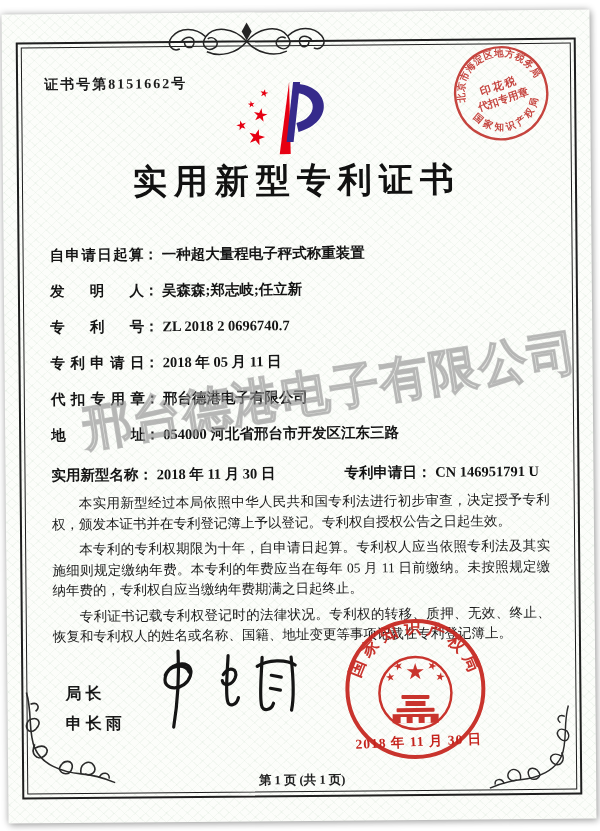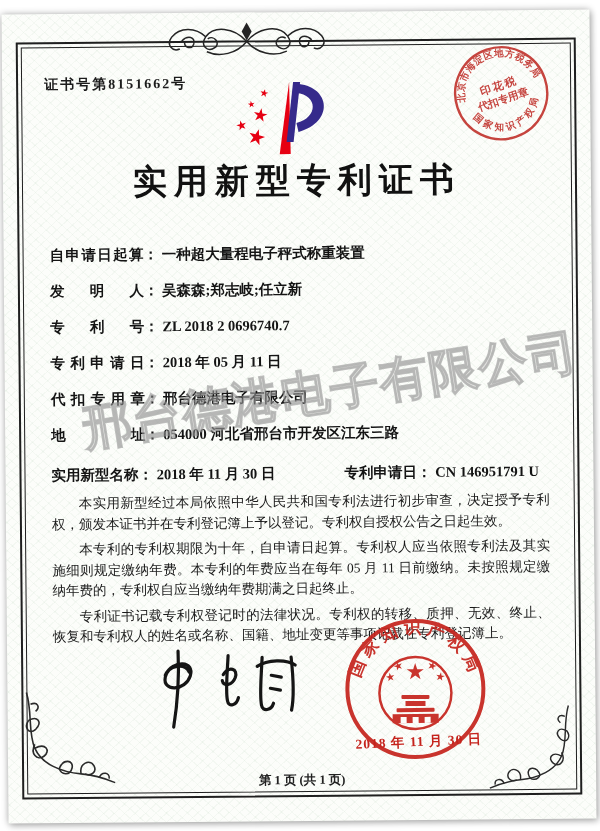--- a/index.html
+++ b/index.html
@@ -122,20 +122,24 @@
       <span>CN 146951791 U</span>
     </span>
   </div>
 
   <div class="paras">
     <p>本实用新型经过本局依照中华人民共和国专利法进行初步审查，决定授予专利权，颁发本证书并在专利登记簿上予以登记。专利权自授权公告之日起生效。</p>
     <p>本专利的专利权期限为十年，自申请日起算。专利权人应当依照专利法及其实施细则规定缴纳年费。本专利的年费应当在每年 05 月 11 日前缴纳。未按照规定缴纳年费的，专利权自应当缴纳年费期满之日起终止。</p>
     <p>专利证书记载专利权登记时的法律状况。专利权的转移、质押、无效、终止、恢复和专利权人的姓名或名称、国籍、地址变更等事项记载在专利登记簿上。</p>
   </div>
 
+  <div class="signer">
+    <div>局长</div>
+    <div>申长雨</div>
+  </div>
 
   <svg class="signature" viewBox="0 0 185 95">
     <g stroke="#151515" stroke-width="3.2" fill="none" stroke-linecap="round">
       <path d="M30,30 C38,14 60,16 55,31 C50,46 27,47 30,32 C33,19 50,18 54,27"></path>
       <path d="M43,6 C44,30 42,58 38,82"></path>
       <path d="M88,30 C94,21 103,24 100,33 C97,41 88,42 87,36"></path>
       <path d="M93,11 C92,29 90,46 92,56 C93,63 101,61 103,53"></path>
       <path d="M122,22 C132,15 152,15 160,21"></path>
       <path d="M127,13 C126,33 124,50 126,61 C127,68 136,66 138,59"></path>
       <path d="M156,13 C158,33 159,52 156,66"></path>

